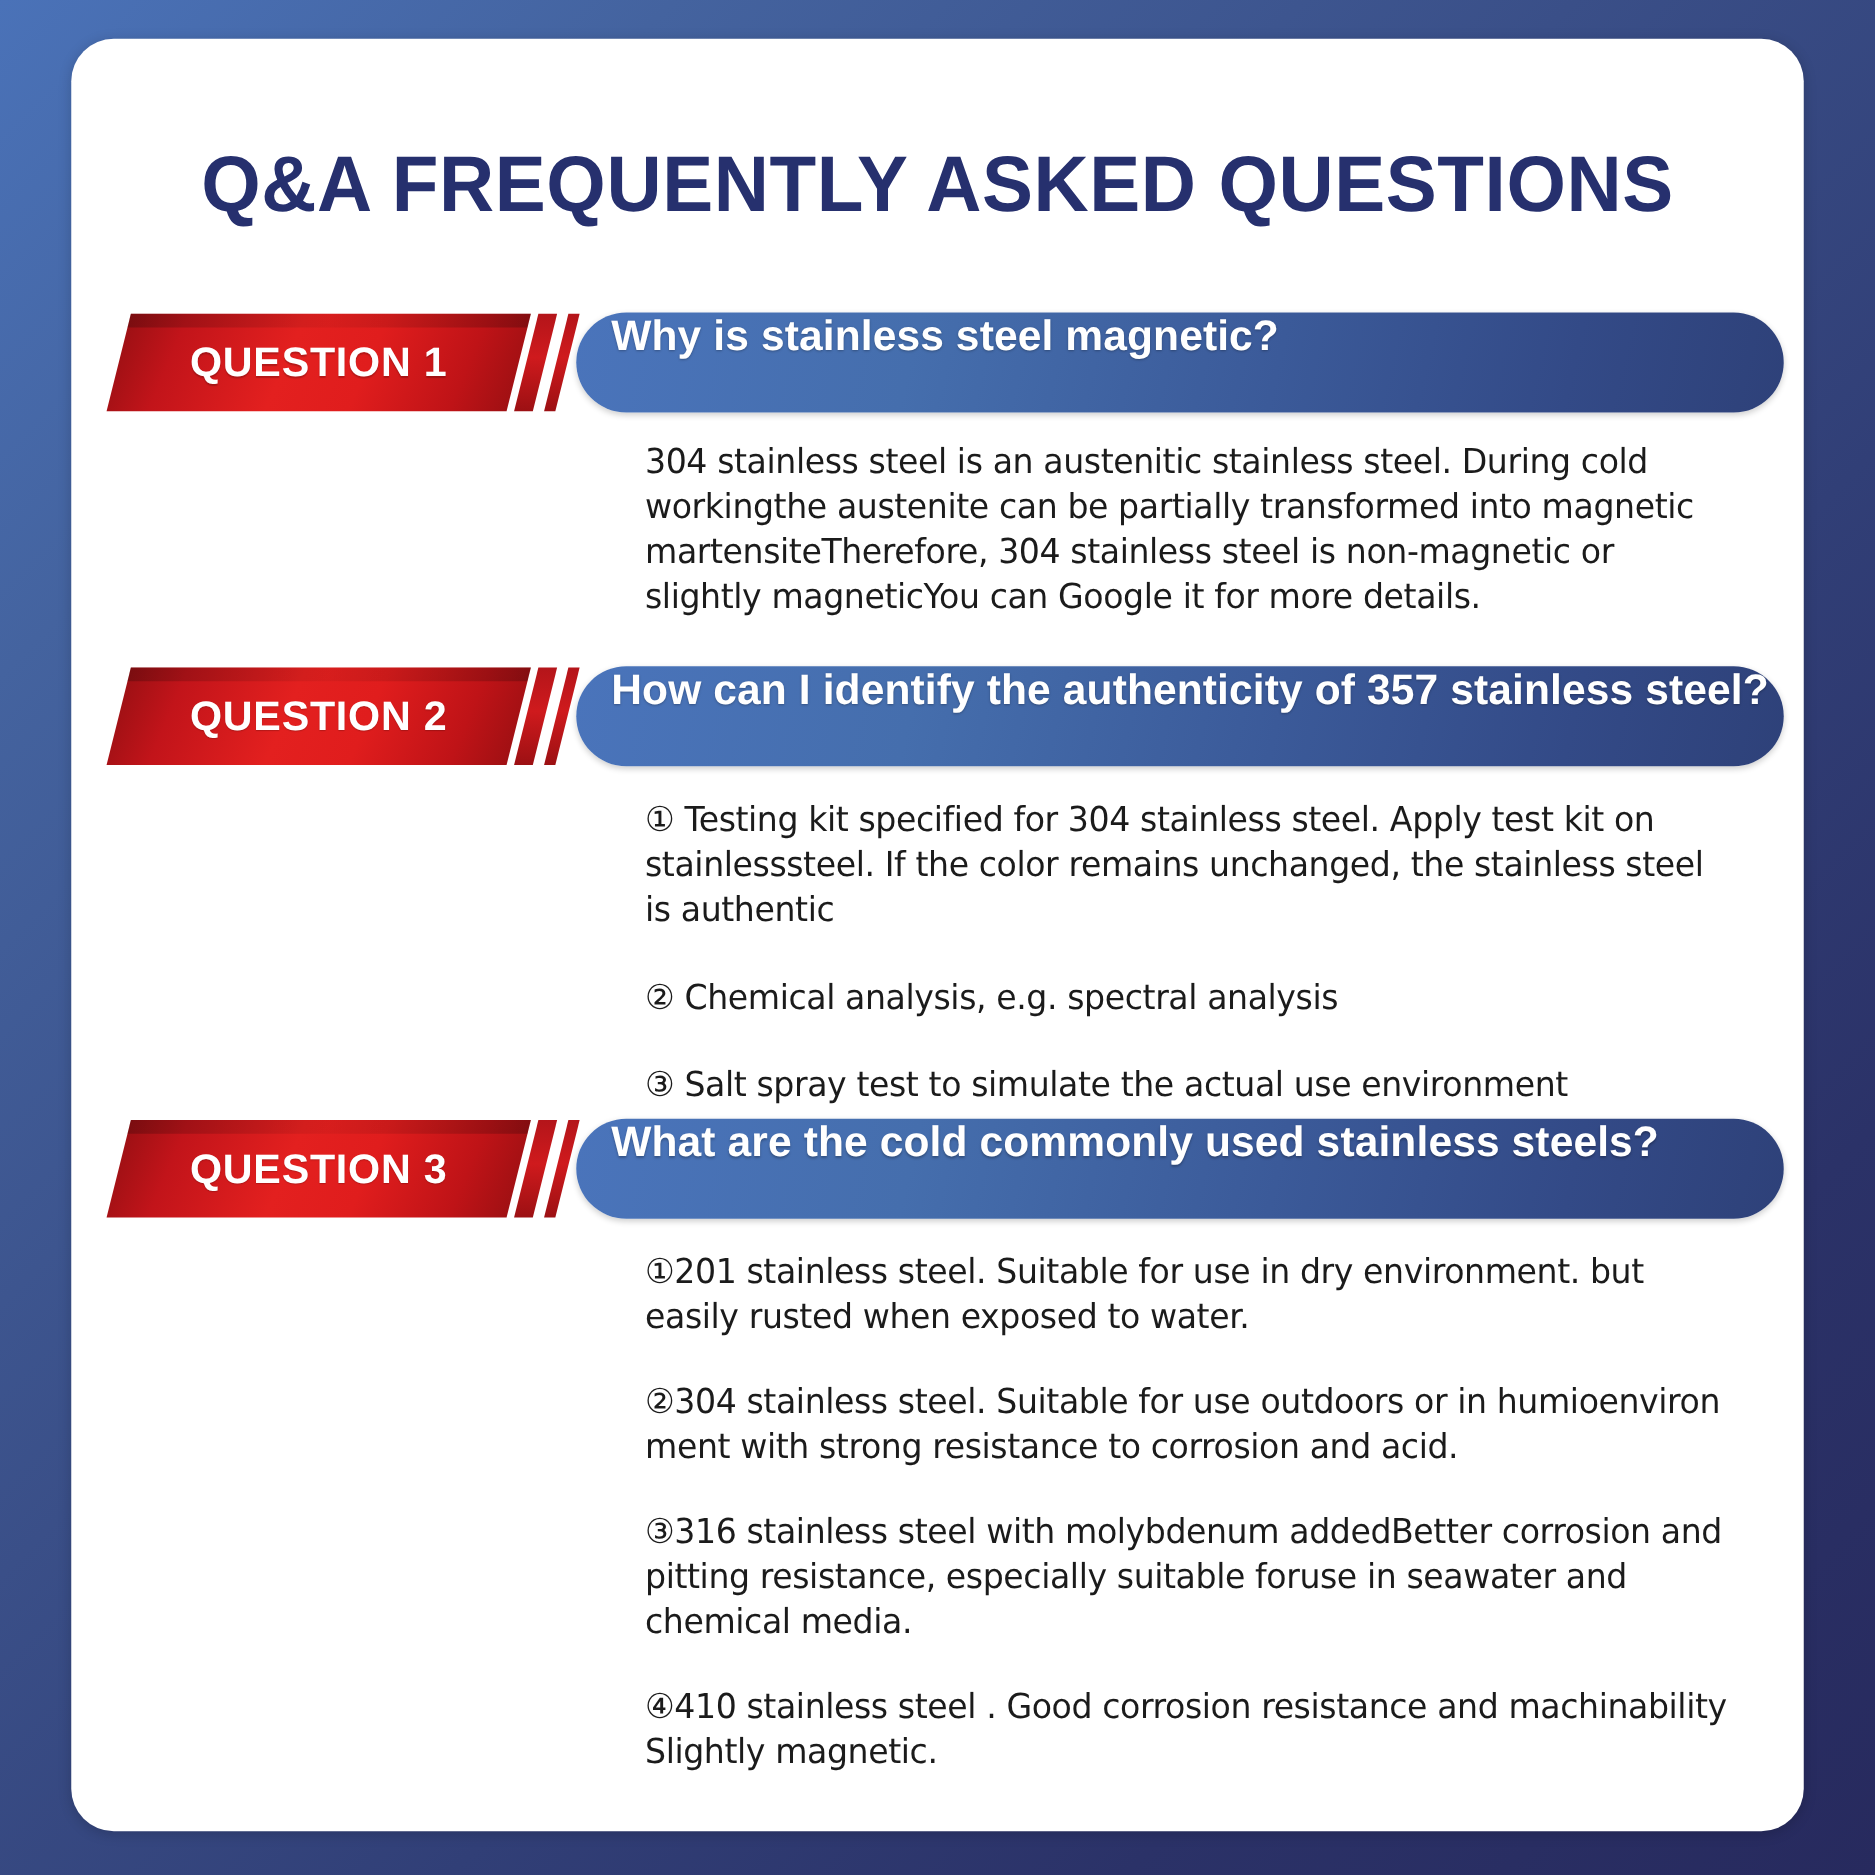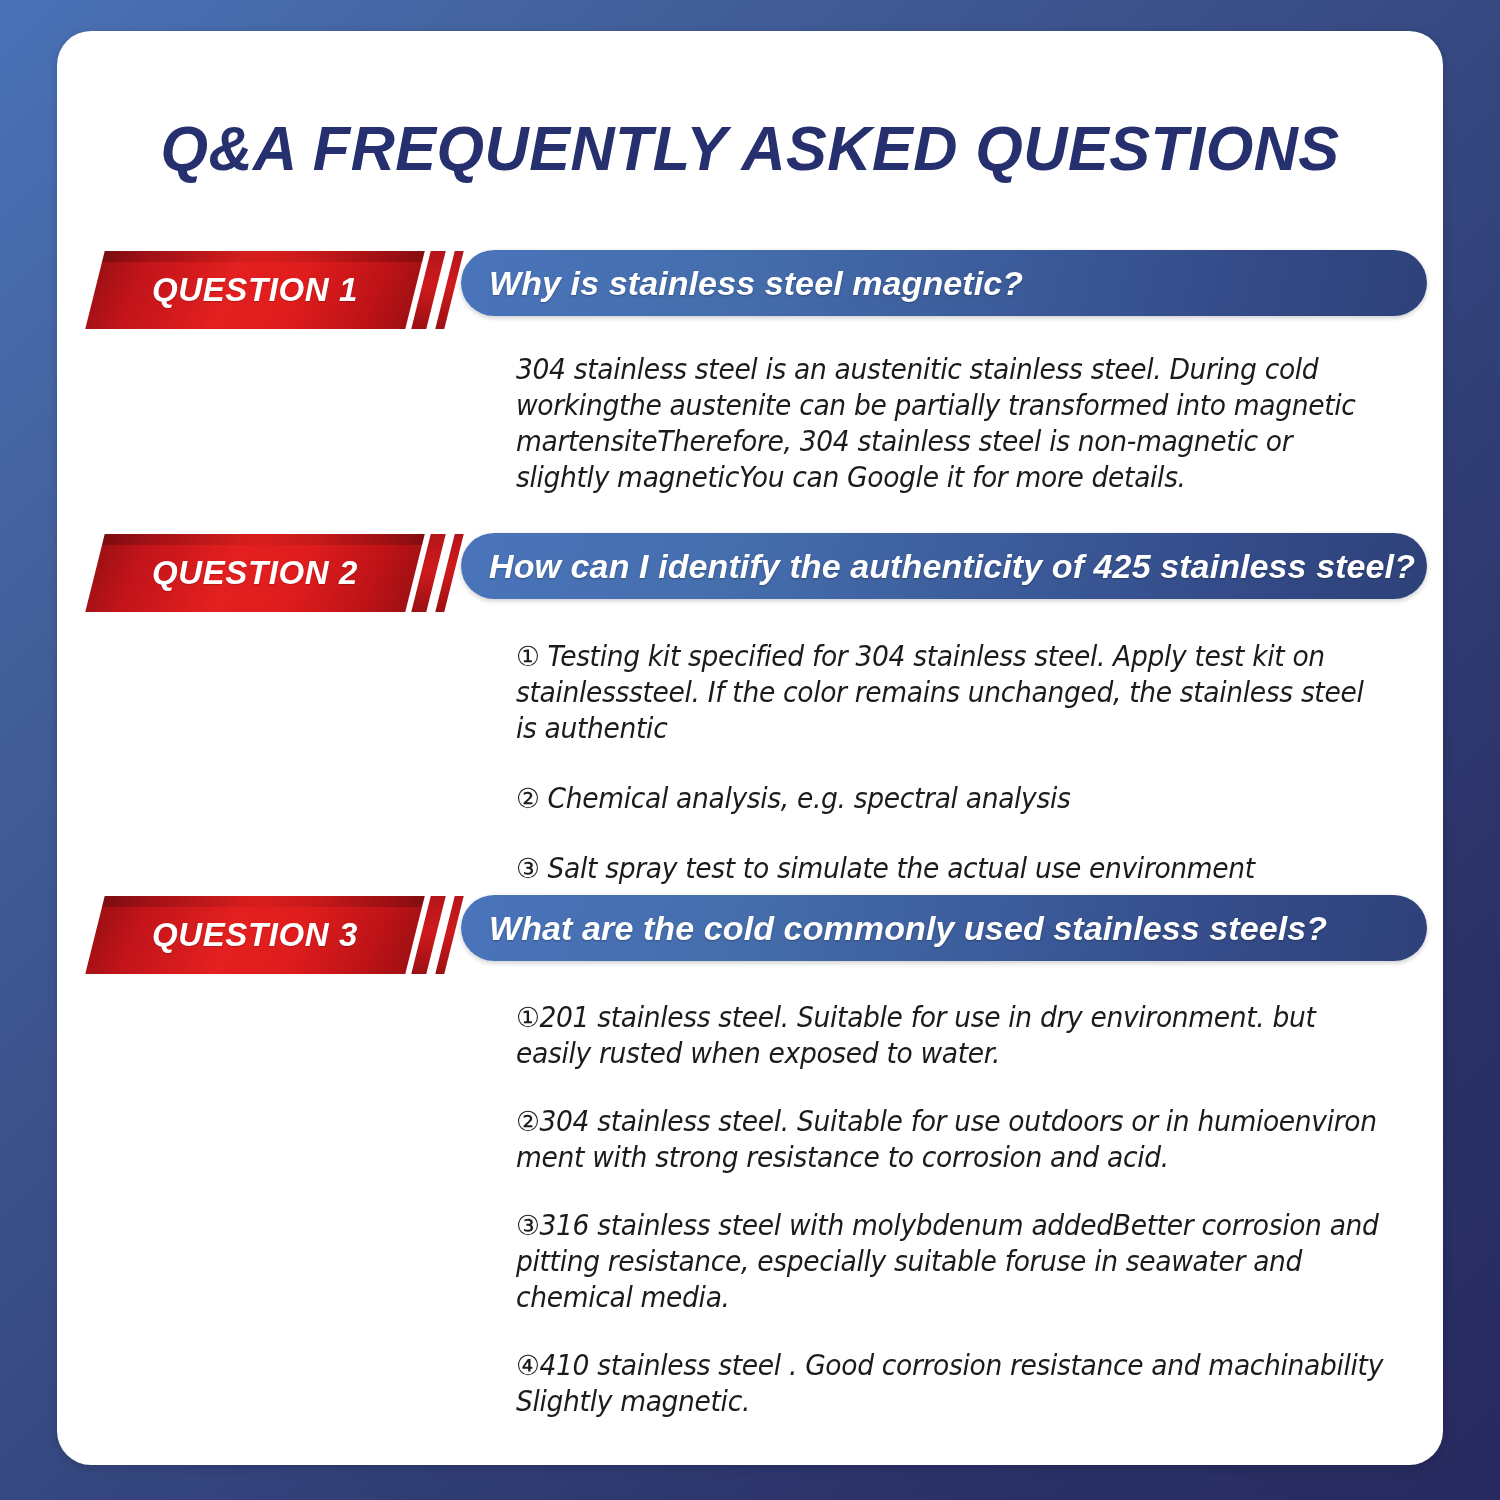--- a/index.html
+++ b/index.html
@@ -19,21 +19,20 @@
     width: 1500px;
     height: 1500px;
     box-sizing: border-box;
     background: linear-gradient(135deg,
                 #4a72b8 0%,
                 #44639f 18%,
                 #3a4f88 42%,
                 #313f77 62%,
                 #2b3268 80%,
                 #272a5e 100%);
-    font-style: italic;
   }
   #card {
     position: absolute;
     left: 57px;
     top: 31px;
     width: 1386px;
     height: 1434px;
     box-sizing: border-box;
     background: #ffffff;
     border-radius: 34px;
@@ -115,31 +114,30 @@
   }
   .slash-a { left: 364px; width: 15px; }
   .slash-b { left: 388px; width: 9px;  }
 
   
   .qpill {
     position: absolute;
     left: 404px;
     top: 0;
     width: 966px;
-    height: 66px;
+    height: 80px;
     border-radius: 40px;
     background: linear-gradient(103deg,
                 #4a74bb 0%,
                 #456ead 28%,
                 #3b5a99 58%,
                 #334a87 82%,
                 #2e4179 100%);
     box-shadow: 0 2px 5px rgba(0,0,0,0.20);
     display: flex;
-    align-items: center;
   }
   .qpill-label {
     margin-left: 28px;
     color: #ffffff;
     font-family: "Liberation Sans", sans-serif;
     font-weight: bold;
     font-size: 34px;
     letter-spacing: 0.1px;
     white-space: nowrap;
     text-shadow: 0 1px 2px rgba(0,0,0,0.28);
@@ -185,21 +183,21 @@
       <p>304 stainless steel is an austenitic stainless steel. During cold workingthe austenite can be partially transformed into magnetic martensiteTherefore, 304 stainless steel is non-magnetic or slightly magneticYou can Google it for more details.</p>
     </div>
 
     <div class="qrow" style="top:502px;">
       <div class="qbadge">
         <span class="qbadge-label">QUESTION 2</span>
       </div>
       <div class="slash slash-a"></div>
       <div class="slash slash-b"></div>
       <div class="qpill">
-        <span class="qpill-label">How can I identify the authenticity of 425 stainless steel?</span>
+        <span class="qpill-label">How can I identify the authenticity of 357 stainless steel?</span>
       </div>
     </div>
 
     <div class="answer" style="top:607px;">
       <p>① Testing kit specified for 304 stainless steel. Apply test kit on stainlesssteel. If the color remains unchanged, the stainless steel is authentic</p>
       <p>② Chemical analysis, e.g. spectral analysis</p>
       <p>③ Salt spray test to simulate the actual use environment</p>
     </div>
 
     <div class="qrow" style="top:864px;">

